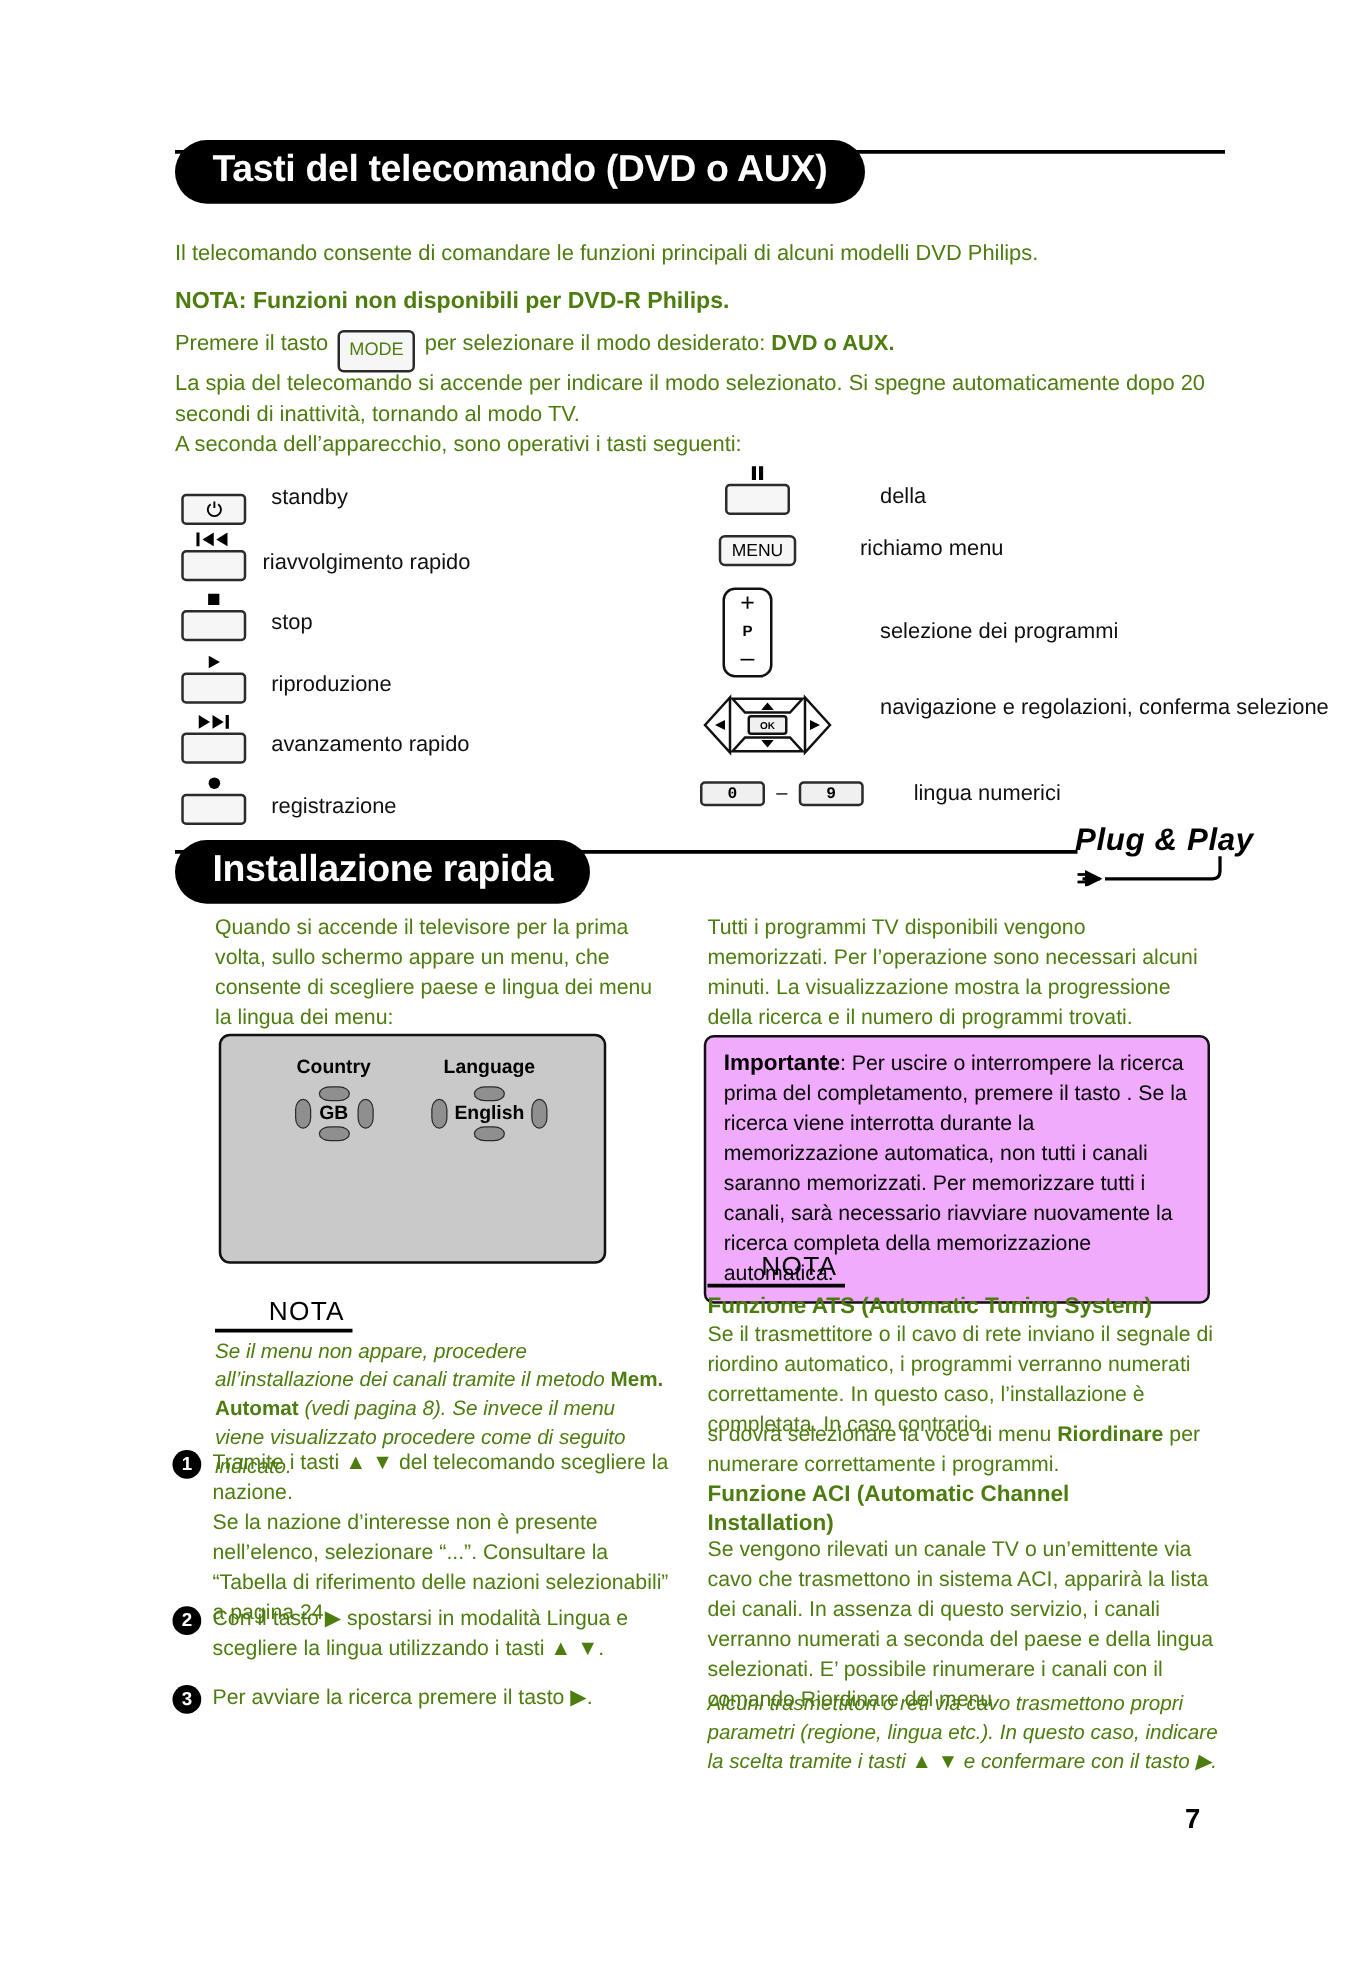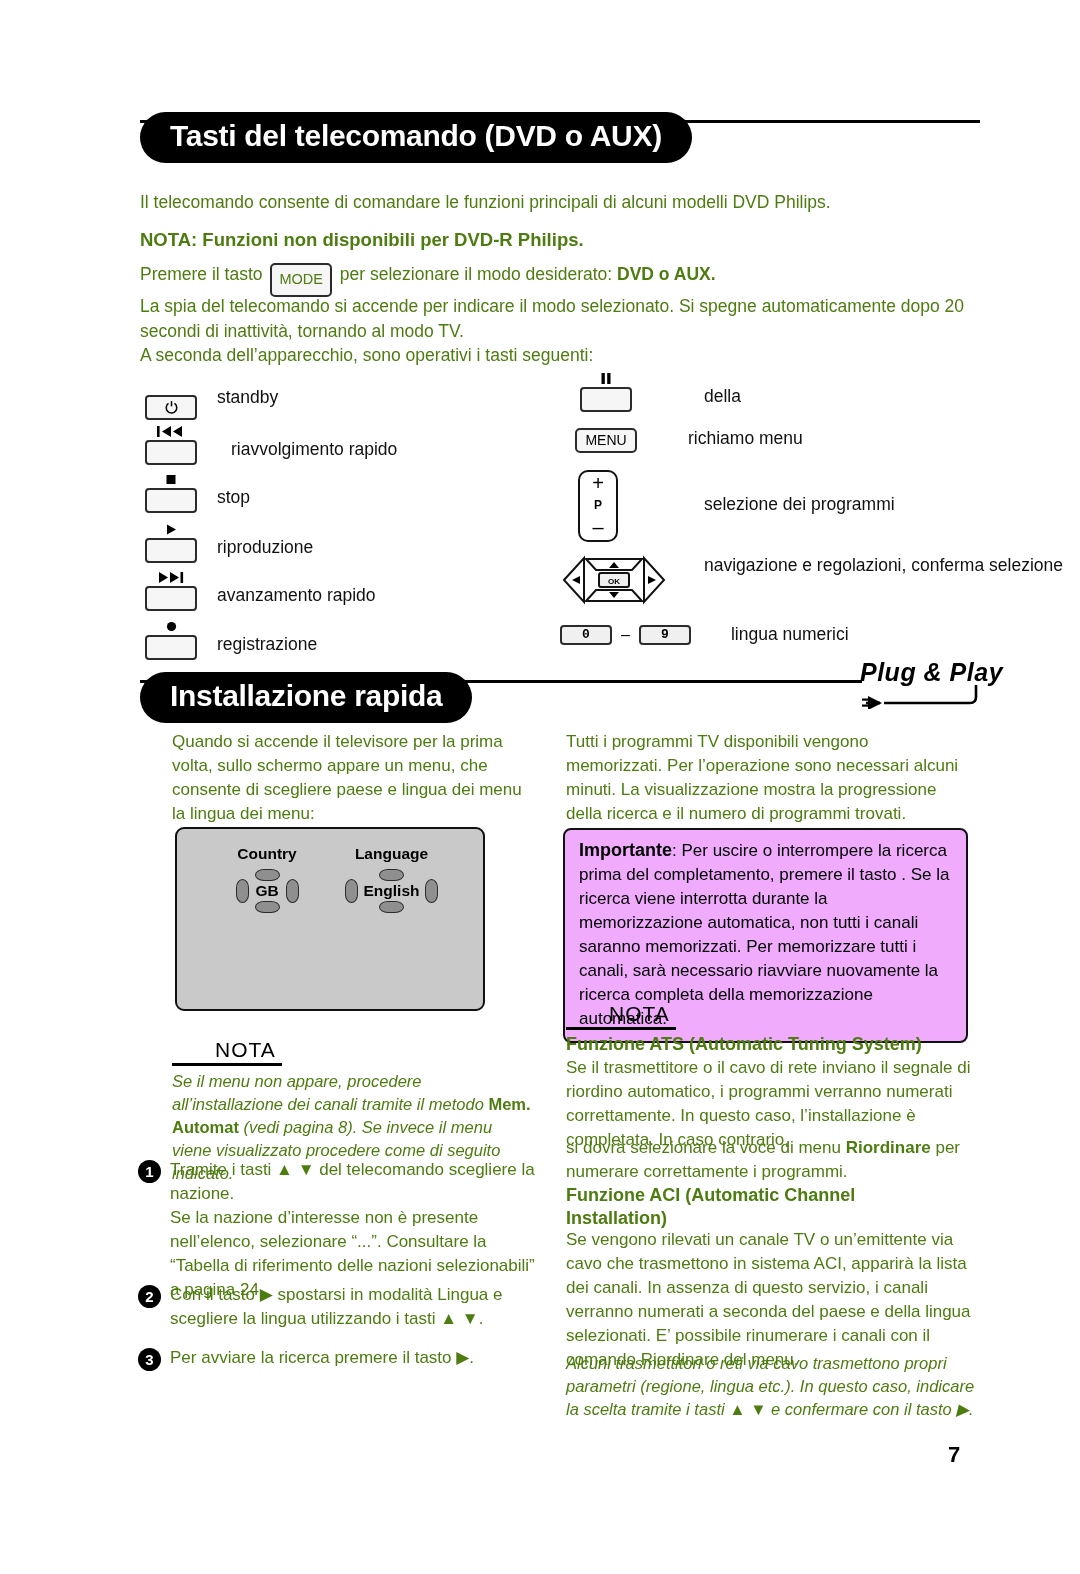--- a/index.html
+++ b/index.html
@@ -256,21 +256,21 @@
   <div class="keycell">
     <div class="glyph">
       <svg width="28" height="13" viewBox="0 0 28 13">
         <rect x="0" y="1" width="2.6" height="11" fill="#000"></rect>
         <polygon points="14,1 14,12 5,6.5" fill="#000"></polygon>
         <polygon points="25,1 25,12 16,6.5" fill="#000"></polygon>
       </svg>
     </div>
     <div class="btn-blank"></div>
   </div>
-  <div class="btn-label" style="margin-left:24px; margin-top:14px;">riavvolgimento rapido</div>
+  <div class="btn-label" style="margin-left:3px; margin-top:14px;">riavvolgimento rapido</div>
 </div>
 
 <div class="keyrow" style="left:135px; top:471px;">
   <div class="keycell">
     <div class="glyph">
       <svg width="13" height="13" viewBox="0 0 13 13">
           <rect x="1.5" y="2" width="9" height="9" fill="#000"></rect>
         </svg>
     </div>
     <div class="btn-blank"></div>

